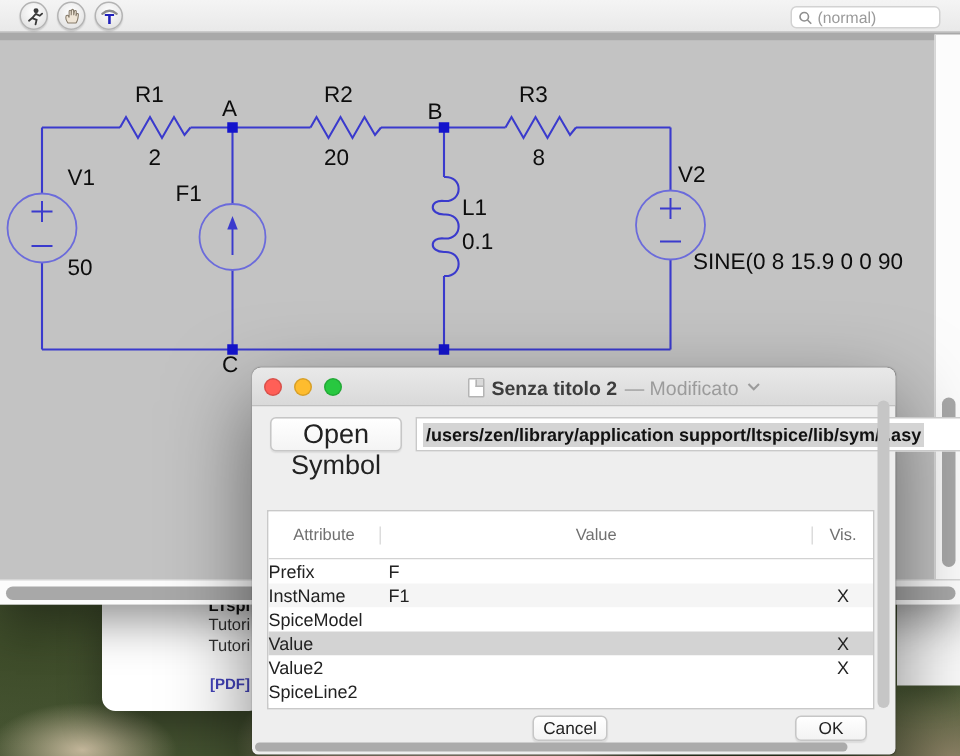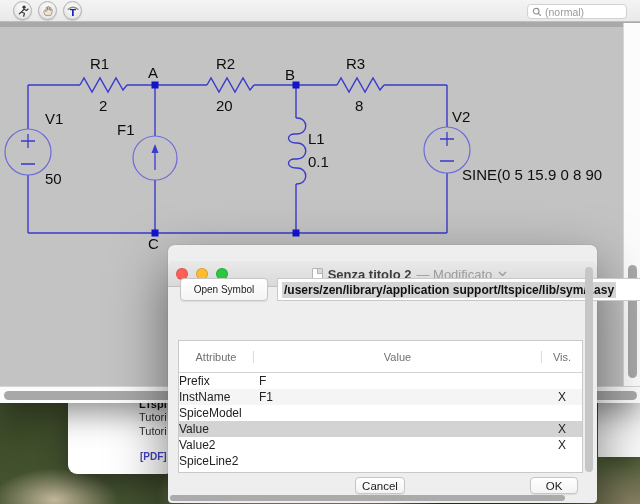--- a/index.html
+++ b/index.html
@@ -53,38 +53,38 @@
     background:#fcfcfc; border-top:1px solid #d6d6d6; }
   .h-scroll .thumb { position:absolute; left:4px; top:4px; width:633px; height:9px; border-radius:5px; background:#a8a8a8; }
   .v-scroll { position:absolute; right:0; top:23px; width:17px; height:363px;
     background:#fcfcfc; border-left:1px solid #d6d6d6; }
   .v-scroll .thumb { position:absolute; left:4px; top:242px; width:9px; height:113px; border-radius:5px; background:#a8a8a8; }
 
   
   .dialog { position:absolute; left:168px; top:245px; width:429px; height:258px;
     background:#eeeeee; border-radius:6px 6px 4px 4px;
     box-shadow:0 22px 55px rgba(0,0,0,.5), 0 0 1px rgba(0,0,0,.4); }
-  .titlebar { position:absolute; left:0; top:16px; width:100%; height:26px;
+  .titlebar { position:absolute; left:0; top:0; width:100%; height:26px;
     background:linear-gradient(#e9e9e9,#d9d9d9); border-bottom:1px solid #c0c0c0;
     border-radius:6px 6px 0 0; }
   .lights { position:absolute; left:8px; top:7px; display:flex; gap:8px; }
   .light { width:12px; height:12px; border-radius:50%; border:0.5px solid rgba(0,0,0,.15); }
   .title-wrap { position:absolute; left:0; right:0; top:0; height:26px;
     display:flex; align-items:center; justify-content:center; gap:5px; padding-left:54px; }
   .doc-icon { width:11px; height:13px; background:#fff; border:1px solid #b4b4b4; border-radius:1px; position:relative; }
   .doc-icon::after { content:""; position:absolute; right:0; top:0; width:4px; height:4px;
     background:#d9d9d9; border-left:1px solid #b4b4b4; border-bottom:1px solid #b4b4b4; }
   .win-title { font-size:13px; font-weight:600; color:#3d3d3d; }
   .win-title-suffix { font-size:13px; color:#9b9b9b; }
   .chev { margin-left:1px; display:flex; }
 
   .symbol-row { position:absolute; left:0; top:33px; width:100%; height:23px; }
   .open-symbol-btn { position:absolute; left:12px; top:0; width:88px; height:23px;
     background:linear-gradient(#ffffff,#f4f4f4); border:1px solid #c6c6c6; border-radius:4px;
-    font-size:10px; color:#222; font-family:"Liberation Sans",sans-serif; box-shadow:0 1px 1px rgba(0,0,0,.08); }
+    font-size:18px; color:#222; font-family:"Liberation Sans",sans-serif; box-shadow:0 1px 1px rgba(0,0,0,.08); }
   .path-field { position:absolute; left:109px; top:0; width:472px; height:23px;
     background:#fff; border:1px solid #c9c9c9; display:flex; align-items:center;
     padding-left:4px; overflow:hidden; }
   .path-field .sel { font-size:12px; font-weight:600; color:#111;
     background:#d4d4d4; padding:1px 2px; white-space:nowrap; }
 
   .attr-table { position:absolute; left:10px; top:95px; width:405px; height:133px;
     background:#fff; border:1px solid #c9c9c9; font-size:12px; color:#222; overflow:hidden; }
   .thead { display:flex; height:32px; border-bottom:1px solid #d2d2d2; background:#fff;align-items:center; }
   .thead .hc { font-size:11px; color:#707070; display:flex; align-items:center; justify-content:center;
@@ -190,21 +190,21 @@
         <span class="sch-label" style="left: 148px; top: 64px;">A</span>
         <span class="sch-label" style="left: 117px; top: 121px;">F1</span>
         <span class="sch-label" style="left: 216px; top: 55px;">R2</span>
         <span class="sch-label" style="left: 216px; top: 97px;">20</span>
         <span class="sch-label" style="left: 285px; top: 66px;">B</span>
         <span class="sch-label" style="left: 308px; top: 130px;">L1</span>
         <span class="sch-label" style="left: 308px; top: 153px;">0.1</span>
         <span class="sch-label" style="left: 346px; top: 55px;">R3</span>
         <span class="sch-label" style="left: 355px; top: 97px;">8</span>
         <span class="sch-label" style="left: 452px; top: 108px;">V2</span>
-        <span class="sch-label" style="left: 462px; top: 166px;">SINE(0 5 15.9 0 8 90</span>
+        <span class="sch-label" style="left: 462px; top: 166px;">SINE(0 8 15.9 0 0 90</span>
         <span class="sch-label" style="left: 148px; top: 235px;">C</span>
       </div>
   </div>
 
   <div class="h-scroll">
       <div class="thumb"></div>
     </div>
   <div class="v-scroll">
       <div class="thumb"></div>
     </div>

